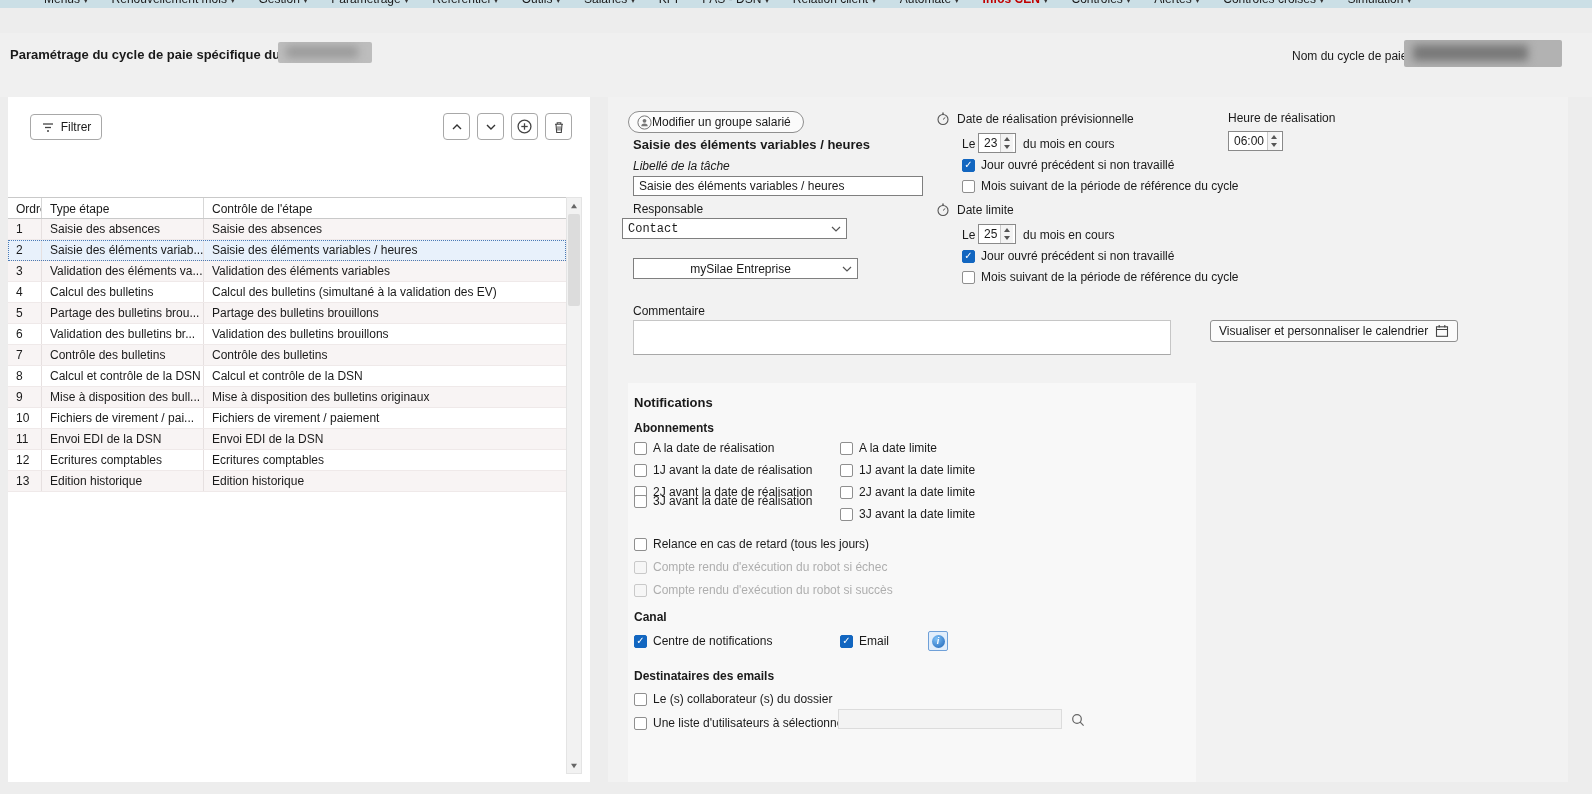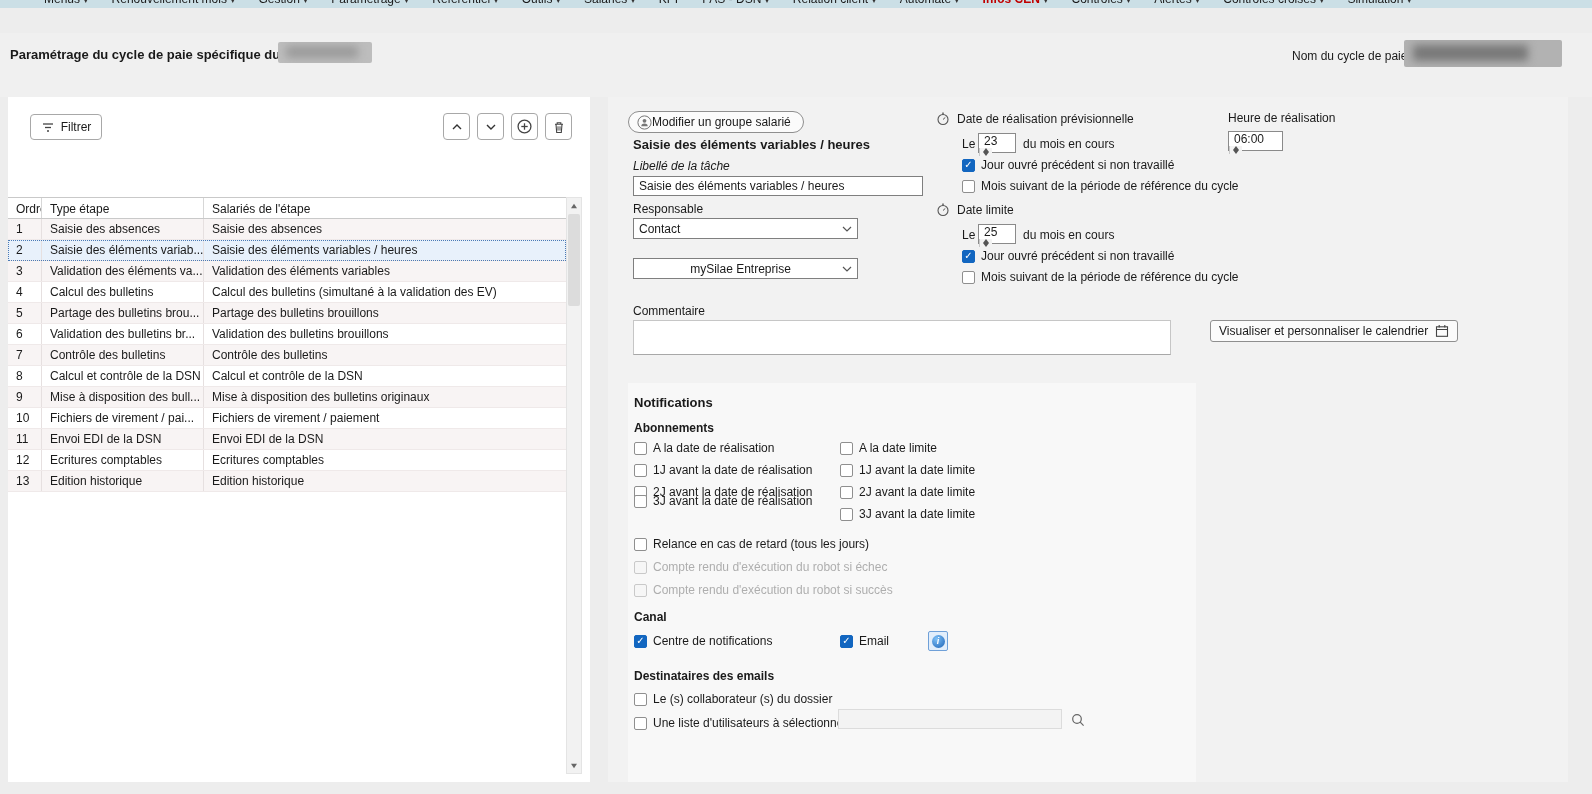--- a/index.html
+++ b/index.html
@@ -58,21 +58,21 @@
   .blab { font-weight:bold; }
   .pill-btn { position:absolute; left:20px; top:14px; height:22px; padding:0 12px 0 8px; border:1px solid #8f8f8f; border-radius:11px;
               background:#fbfbfb; display:flex; align-items:center; gap:0; cursor:pointer; white-space:nowrap; }
   .txt-input { position:absolute; height:20px; border:1px solid #7f7f7f; background:#fff; font-family:inherit; font-size:12px;
                padding:0 5px; color:#1a1a1a; }
   .sel { position:absolute; height:21px; border:1px solid #7f7f7f; background:#fff; display:flex; align-items:center;
          padding:0 5px; cursor:pointer; }
   .sel span { flex:1; white-space:nowrap; overflow:hidden; }
   .ta { position:absolute; border:1px solid #c6c6c6; border-bottom-color:#a8a8a8; background:#fff; resize:none;
         font-family:inherit; font-size:12px; padding:3px 5px; }
-  .spin { position:absolute; display:flex; align-items:stretch; background:#fff; border:1px solid #8a8a8a; height:20px;flex-direction:column; }
+  .spin { position:absolute; display:flex; align-items:stretch; background:#fff; border:1px solid #8a8a8a; height:20px; }
   .spinval { display:flex; align-items:center; padding:0 3px 0 5px; }
   .spinbtns { display:flex; flex-direction:column; justify-content:space-evenly; align-items:center; width:13px;
               border-left:1px solid #c9c9c9; background:#f3f3f3; cursor:pointer; }
   .tri-up { width:0; height:0; border-left:3px solid transparent; border-right:3px solid transparent; border-bottom:4px solid #555; }
   .tri-down { width:0; height:0; border-left:3px solid transparent; border-right:3px solid transparent; border-top:4px solid #555; }
 
   .cbrow { position:absolute; display:flex; align-items:center; gap:6px; white-space:nowrap; }
   .cb { width:13px; height:13px; border:1px solid #8f8f8f; border-radius:2px; background:#fff; flex:none;
         display:inline-flex; align-items:center; justify-content:center; cursor:pointer; }
   .cb[data-checked="true"] { background:#1266c0; border-color:#1266c0; }
@@ -209,21 +209,21 @@
           <line x1="6" y1="6.3" x2="6" y2="10.6" stroke="#444" stroke-width="1"></line>
           <line x1="8" y1="6.3" x2="8" y2="10.6" stroke="#444" stroke-width="1"></line>
         </svg>
       </div>
     </div>
 
     <div class="table">
       <div class="thead">
         <div class="c c1">Ordre</div>
         <div class="c c2">Type étape</div>
-        <div class="c c3">Salariés de l'étape</div>
+        <div class="c c3">Contrôle de l'étape</div>
       </div>
       <div class="tbody">
         <div class="trow">
           <div class="c c1">1</div>
           <div class="c c2">Saisie des absences</div>
           <div class="c c3">Saisie des absences</div>
         </div>
         <div class="trow" data-selected="true">
           <div class="c c1">2</div>
           <div class="c c2">Saisie des éléments variab...</div>
@@ -312,21 +312,21 @@
       </svg>
       <span>Modifier un groupe salarié</span>
     </div>
 
     <span class="lab blab" style="left:25px;top:40px;font-size:13px;">Saisie des éléments variables / heures</span>
 
     <span class="lab" style="left:25px;top:62px;font-style:italic;">Libellé de la tâche</span>
     <input class="txt-input" style="left: 25px; top: 79px; width: 290px;" value="Saisie des éléments variables / heures">
 
     <span class="lab" style="left:25px;top:105px;">Responsable</span>
-    <div class="sel" style="left:25px;top:121px;width:225px;">
+    <div class="sel" style="left:14px;top:121px;width:225px;font-family:Liberation Mono, monospace;">
       <span>Contact</span>
       <svg width="10" height="6" viewBox="0 0 10 6">
         <polyline points="1,1 5,5 9,1" fill="none" stroke="#555" stroke-width="1.2"></polyline>
       </svg>
     </div>
 
     <span class="lab" style="left:25px;top:160px;">Source</span>
     <div class="sel" style="left:25px;top:161px;width:225px;text-align:center;">
       <span>mySilae Entreprise</span>
       <svg width="10" height="6" viewBox="0 0 10 6">

